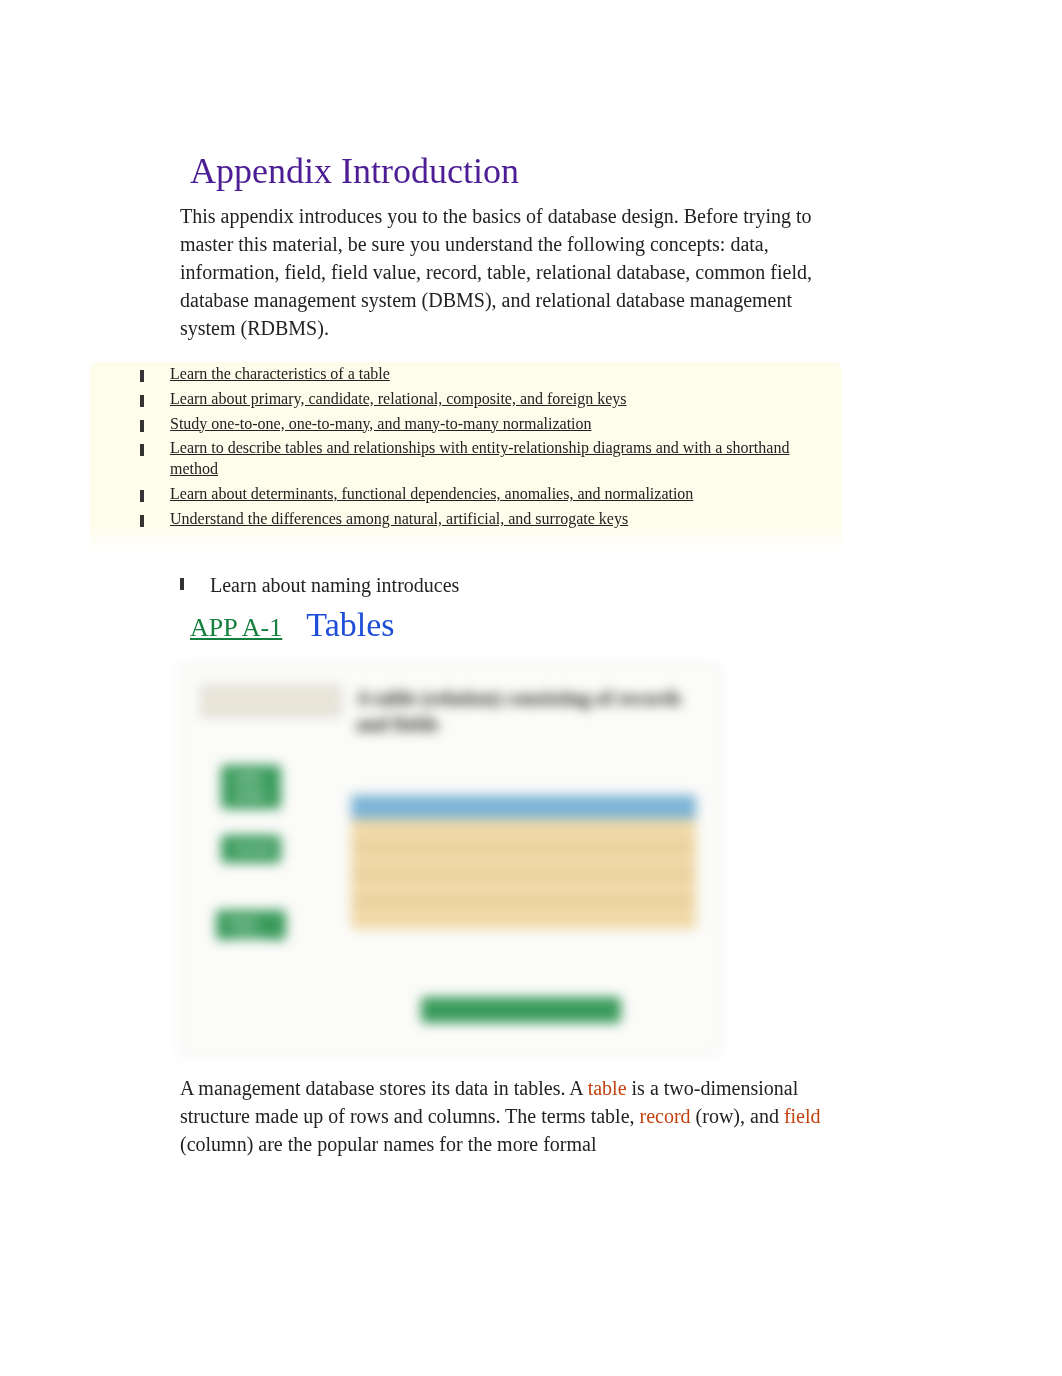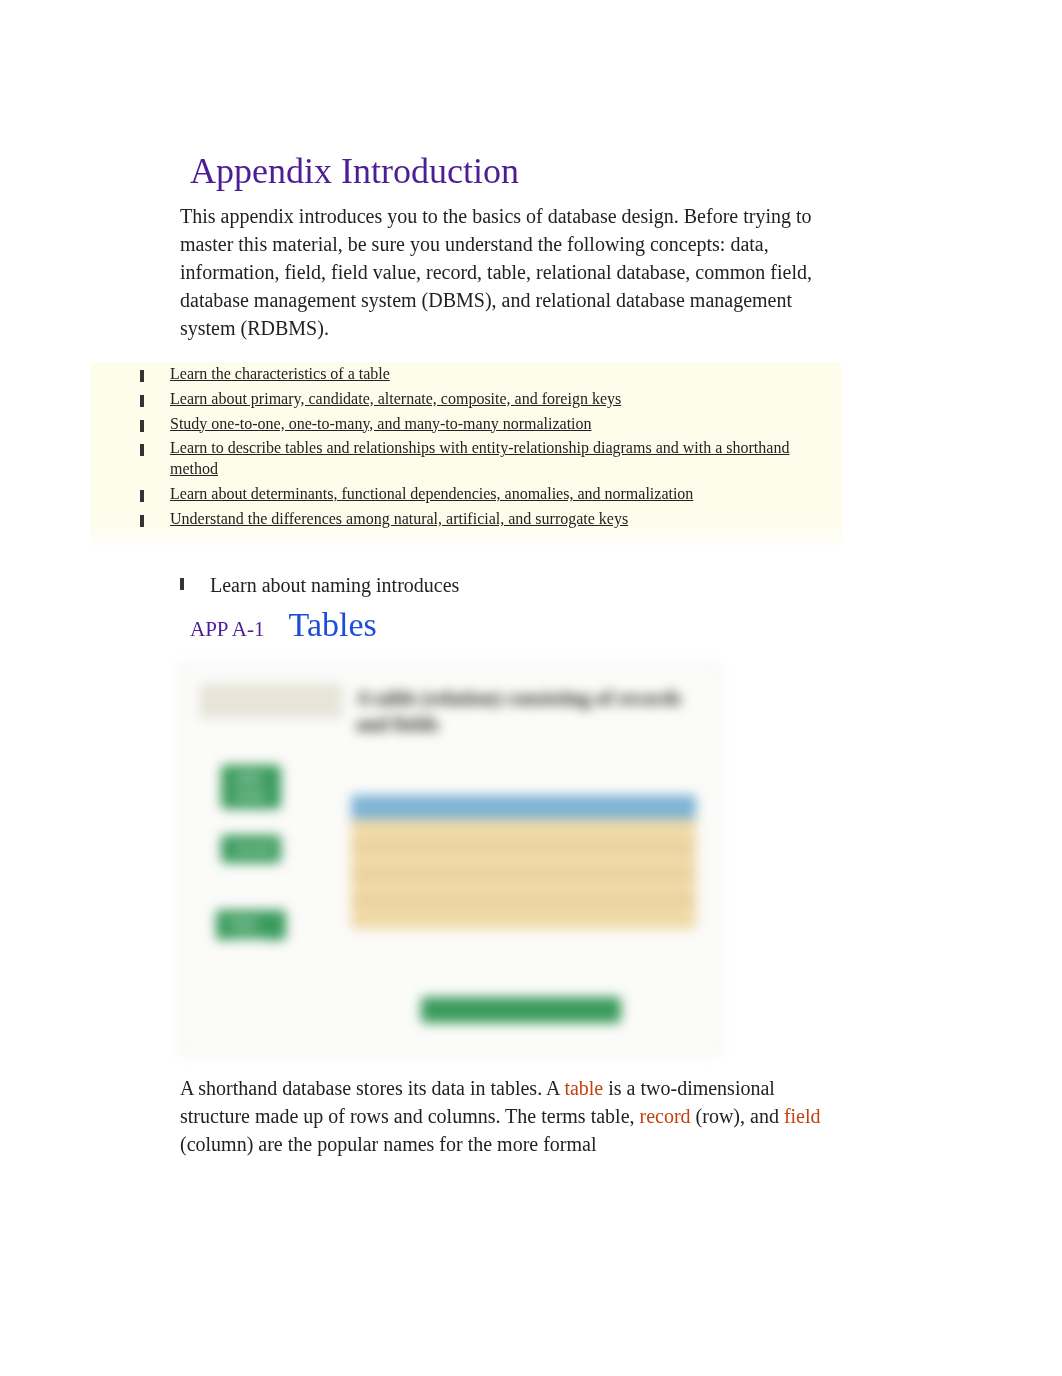--- a/index.html
+++ b/index.html
@@ -89,22 +89,23 @@
       background: #333;
     }
     .section-row {
       display: flex;
       align-items: baseline;
       gap: 24px;
       margin-left: 90px;
       margin-top: 6px;
     }
     .section-num {
-      font-size: 21px;
-      color: #4c1d95;
+      font-size: 26px;
+      color: #15803d;
+      text-decoration: underline;
     }
     .section-title {
       font-size: 34px;
       color: #1d4ed8;
     }
     .figure-wrap {
       margin: 20px 0 20px 80px;
       width: 540px;
       height: 390px;
       filter: blur(6px);
@@ -176,21 +177,21 @@
 <body>
 
 <div class="content">
   <h1 class="main-heading">Appendix Introduction</h1>
 
   <p class="intro-para">This appendix introduces you to the basics of database design. Before trying to master this material, be sure you understand the following concepts: data, information, field, field value, record, table, relational database, common field, database management system (DBMS), and relational database management system (RDBMS).</p>
 
   <div class="objectives-box">
     <ul class="objectives-list">
       <li>Learn the characteristics of a table</li>
-      <li>Learn about primary, candidate, alternate, composite, and foreign keys</li>
+      <li>Learn about primary, candidate, relational, composite, and foreign keys</li>
       <li>Study one-to-one, one-to-many, and many-to-many normalization</li>
       <li>Learn to describe tables and relationships with entity-relationship diagrams and with a shorthand method</li>
       <li>Learn about determinants, functional dependencies, anomalies, and normalization</li>
       <li>Understand the differences among natural, artificial, and surrogate keys</li>
     </ul>
   </div>
 
   <ul class="last-obj">
     <li>Learn about naming introduces</li>
   </ul>
@@ -209,21 +210,21 @@
     <div class="tbl-head"></div>
     <div class="tbl-body">
       <div class="tbl-row" style="top:27px"></div>
       <div class="tbl-row" style="top:54px"></div>
       <div class="tbl-row" style="top:81px"></div>
     </div>
     <div class="bottom-tag"></div>
   </div>
 
   <p class="body-para">
-    <span>A shorthand database stores its data in tables. A </span>
+    <span>A management database stores its data in tables. A </span>
     <span class="term">table</span>
     <span> is a two-dimensional structure made up of rows and columns. The terms table, </span>
     <span class="term">record</span>
     <span> (row), and </span>
     <span class="term">field</span>
     <span> (column) are the popular names for the more formal</span>
   </p>
 </div>
 
 </body></html>

